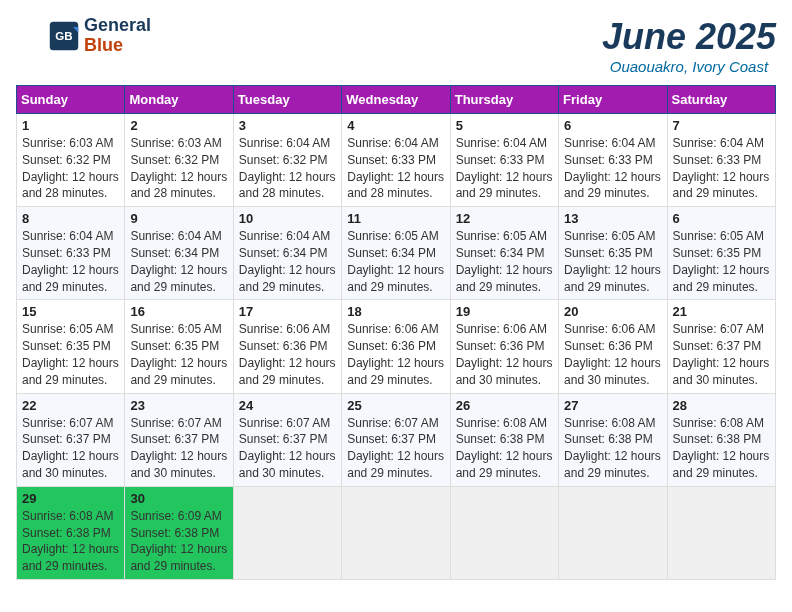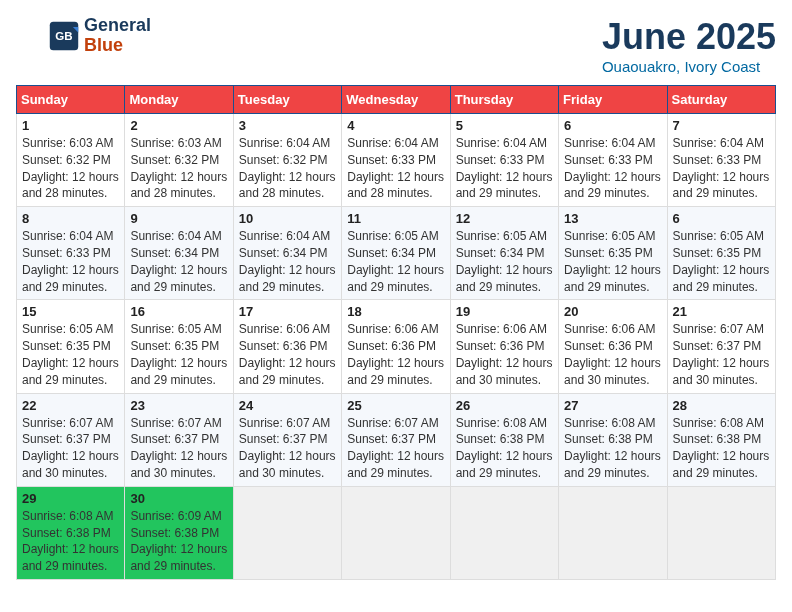--- a/index.html
+++ b/index.html
@@ -29,38 +29,39 @@
       line-height: 1.1;
     }
     .logo-text span {
       color: #c2410c;
     }
     .logo-icon {
       width: 32px;
       height: 32px;
     }
     .title-block {
-      text-align: left;
+      text-align: center;
+      font-style: italic;
     }
     .month-title {
       font-size: 36px;
       font-weight: bold;
       color: #1a3a5c;
     }
     .location {
       font-size: 15px;
       color: #0369a1;
     }
     .calendar {
       width: 100%;
       border-collapse: collapse;
       border: 1px solid #ccc;
     }
     .calendar th {
-      background: #ef4444;
+      background: #a21caf;
       color: #fff;
       font-size: 13px;
       font-weight: bold;
       padding: 6px 4px;
       text-align: left;
       border: 1px solid #1a4f8f;
     }
     .calendar td {
       vertical-align: top;
       border: 1px solid #ddd;

